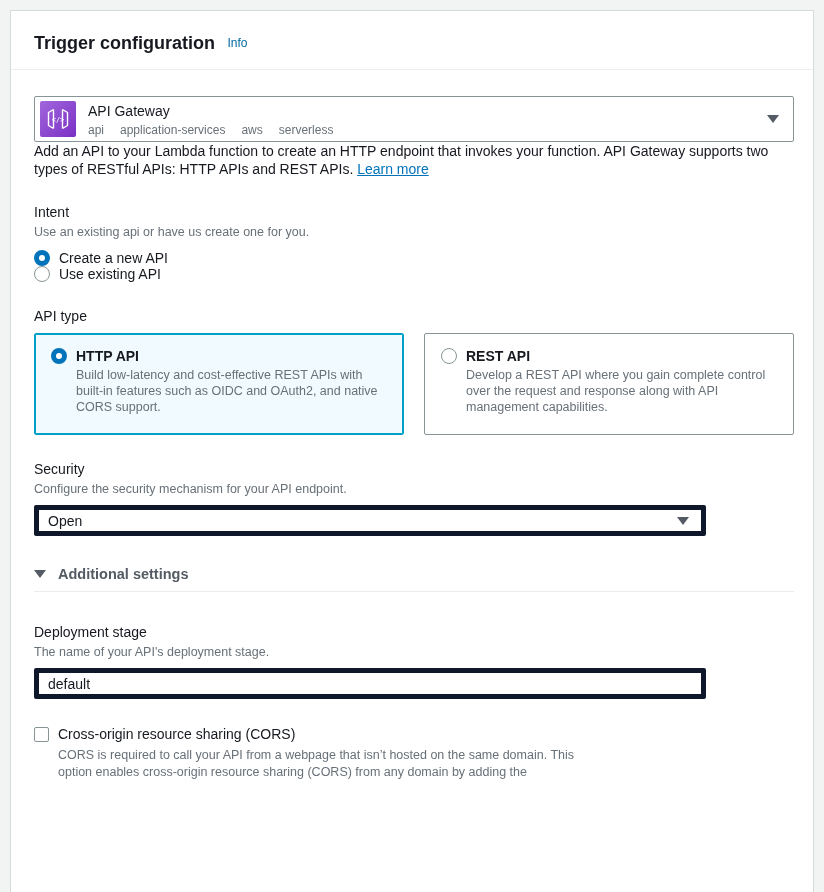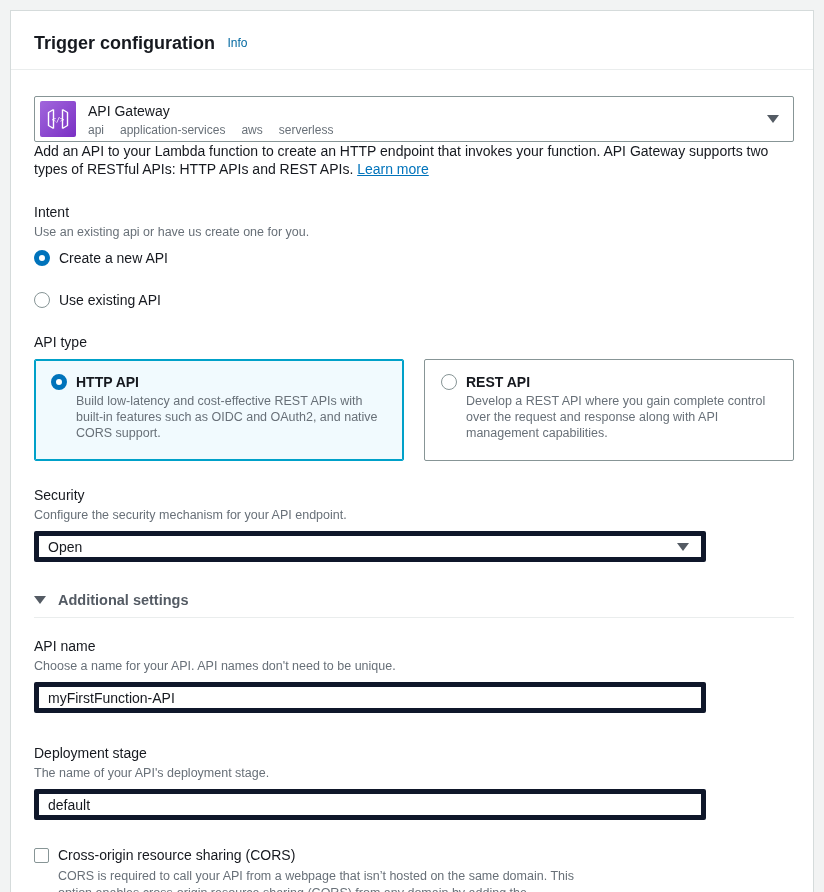--- a/index.html
+++ b/index.html
@@ -79,21 +79,21 @@
   }
   .learn-more { color: #0073bb; text-decoration: underline; cursor: pointer; }
 
   .field-label { font-size: 14px; color: #16191f; line-height: 18px; }
   .field-desc { margin-top: 3px; font-size: 12.5px; color: #687078; line-height: 16px; }
 
   .section { margin-top: 25px; }
 
   
   .radio-row { display: flex; align-items: center; gap: 9px; margin-top: 10px; cursor: pointer; }
-  .radio-row + .radio-row { margin-top: 26px; }
+  .radio-row + .radio-row { margin-top: 0; }
   .radio {
     width: 16px; height: 16px; border-radius: 50%;
     background: #fff; flex: 0 0 auto;
   }
   .radio.checked { border: 5px solid #0073bb; }
   .radio.unchecked { border: 1px solid #879596; }
   .radio-label { font-size: 14px; color: #16191f; }
 
   
   .cards { margin-top: 8px; width: 760px; display: grid; grid-template-columns: 1fr 1fr; gap: 20px; }
@@ -250,25 +250,20 @@
         <span class="caret-down"></span>
       </div>
     </div>
 
     <div class="addl-header">
       <span class="tri-down"></span>
       <span class="addl-title">Additional settings</span>
     </div>
     <div class="divider"></div>
 
-    <div class="group-1">
-      <div class="field-label">API name</div>
-      <div class="field-desc">Choose a name for your API. API names don't need to be unique.</div>
-      <input type="text" class="control" value="myFirstFunction-API" style="">
-    </div>
 
     <div class="group-2">
       <div class="field-label">Deployment stage</div>
       <div class="field-desc">The name of your API's deployment stage.</div>
       <input type="text" class="control" value="default" style="">
     </div>
 
     <div class="cors">
       <div class="cors-row">
         <span class="checkbox"></span>

